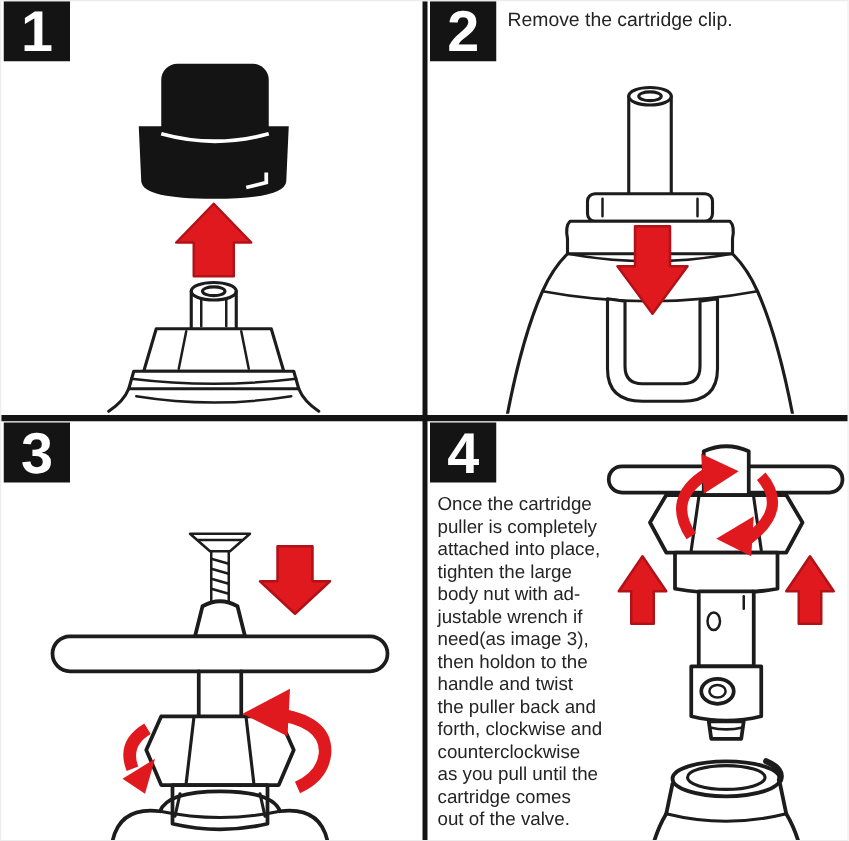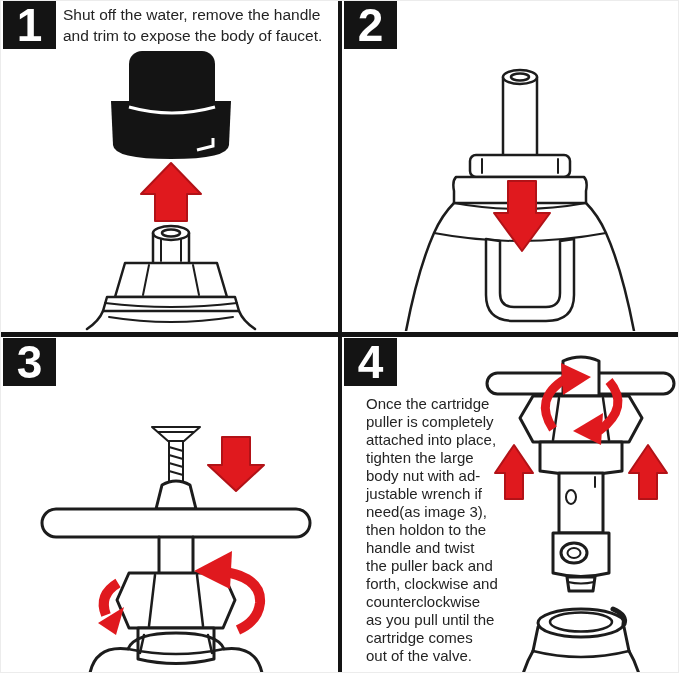--- a/index.html
+++ b/index.html
@@ -18,40 +18,38 @@
   .numbox{
     position:absolute;left:2px;top:0;width:53px;height:48px;background:#141414;
     color:#ffffff;font-size:46px;font-weight:bold;line-height:1;
     display:flex;align-items:center;justify-content:center;
   }
   .q3 .numbox,.q4 .numbox{top:1px;}
   .step-text{position:absolute;white-space:pre-line;color:#242424;}
   .t1{left:62px;top:3px;width:276px;font-size:15.5px;line-height:21px;}
   .t2{left:64px;top:5px;width:270px;font-size:15.5px;line-height:21px;}
   .t3{left:60px;top:5px;width:278px;font-size:15.5px;line-height:21px;}
-  .t4{left:8px;top:58px;width:148px;font-size:15px;line-height:18px;margin-left:16px;}
+  .t4{left:8px;top:58px;width:148px;font-size:15px;line-height:18px;}
   .illus{position:absolute;}
   .i1{left:48px;top:48px;width:240px;height:282px;}
   .i2{left:40px;top:62px;width:280px;height:268px;}
   .i3{left:25px;top:86px;width:300px;height:250px;}
   .i4{left:139px;top:14px;width:199px;height:323px;}
 </style>
 </head>
 <body>
 
 <div class="canvas">
   <div class="vdiv"></div>
   <div class="hdiv"></div>
 
   <section class="quad q1">
     <div class="numbox">
       <span>1</span>
     </div>
-    <div class="step-text t1">Shut off the water, remove the handle
-and trim to expose the body of faucet.</div>
     <svg class="illus i1" viewBox="0 0 240 282">
       <g>
         <rect x="80" y="2" width="86" height="64" rx="13" fill="#141414"></rect>
         <path d="M62,52 L182,52 L180,96 Q179,110 122,110 Q65,110 64,96 Z" fill="#141414"></path>
         <path d="M80,58 Q123,70 166,58" stroke="#ffffff" stroke-width="3" fill="none"></path>
         <path d="M148,101 l16,-4 v-8" stroke="#ffffff" stroke-width="3" fill="none"></path>
       </g>
       <g>
         <polygon points="122,114 92,145 106,145 106,172 138,172 138,145 152,145" fill="#e0191e" stroke="#b21217" stroke-width="2" stroke-linejoin="round"></polygon>
       </g>
@@ -67,20 +65,21 @@
         <path d="M54,262 Q50,272 38,280 M190,262 Q194,272 206,280" fill="none"></path>
         <path d="M60,268 Q122,278 184,268" fill="none" stroke-width="2"></path>
       </g>
     </svg>
   </section>
 
   <section class="quad q2">
     <div class="numbox">
       <span>2</span>
     </div>
+    <div class="step-text t2">Remove the cartridge clip.</div>
     <svg class="illus i2" viewBox="0 0 280 268">
       <g stroke="#1c1c1c" stroke-width="2.5" fill="#ffffff" stroke-linecap="round" stroke-linejoin="round">
         <path d="M121,14 L121,92 M155,14 L155,92" fill="none"></path>
         <ellipse cx="138" cy="14" rx="17" ry="7"></ellipse>
         <ellipse cx="138" cy="14" rx="9" ry="3.5" fill="none"></ellipse>
         <rect x="88" y="92" width="100" height="22" rx="6"></rect>
         <path d="M100,96 L100,110 M176,96 L176,110" fill="none" stroke-width="2"></path>
         <path d="M74,114 Q70,118 72,128 L72,140 L204,140 L204,128 Q206,118 202,114 Z"></path>
         <path d="M72,140 Q138,152 204,140" fill="none" stroke-width="2"></path>
         <path d="M72,140 Q60,152 52,170 Q36,206 24,268" fill="none"></path>

